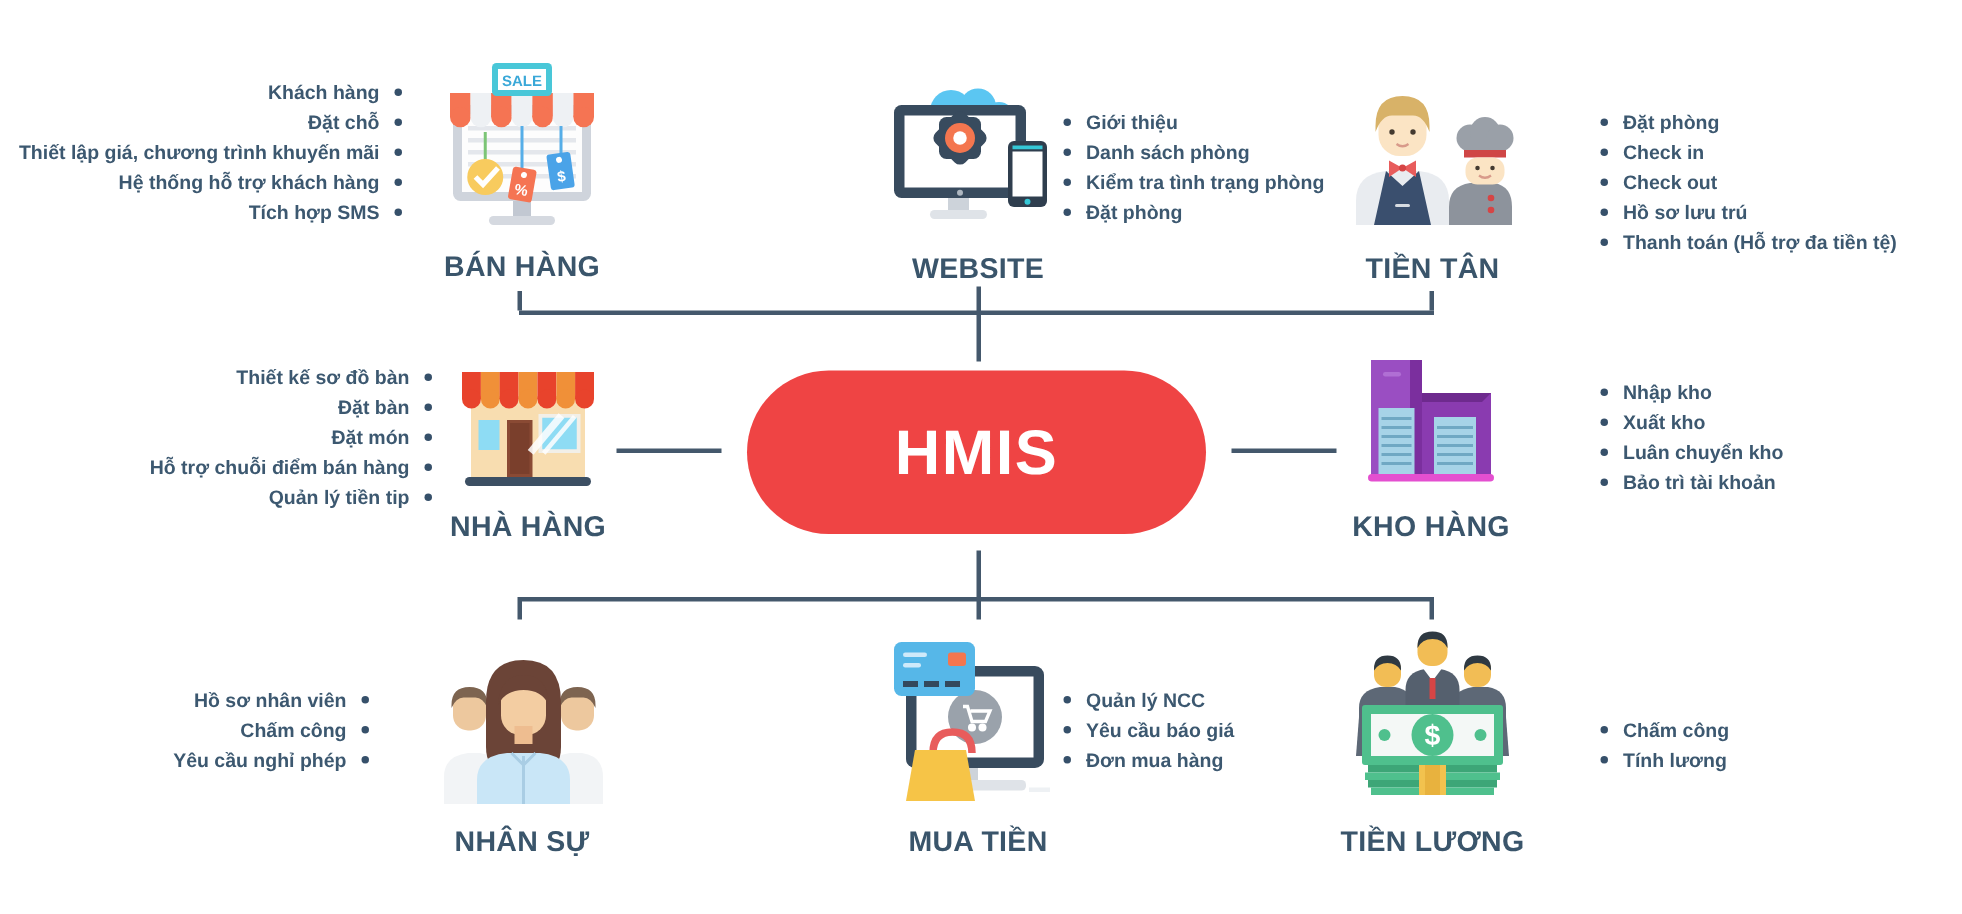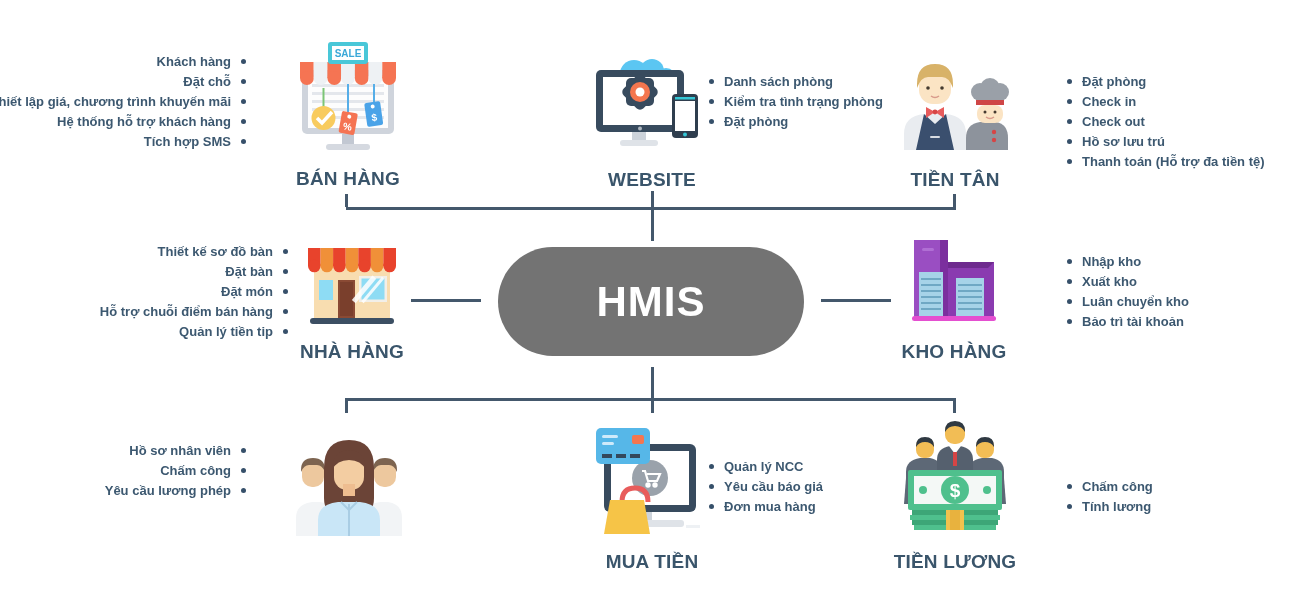--- a/index.html
+++ b/index.html
@@ -1,20 +1,20 @@
 <!DOCTYPE html>
 <html><head>
 <meta charset="utf-8">
 <style>
   html,body{margin:0;padding:0;background:#fff;}
   .canvas{position:relative;width:1308px;height:609px;background:#ffffff;overflow:hidden;
           font-family:"Liberation Sans", sans-serif;}
   .conn{position:absolute;background:#44586c;}
   .hmis{position:absolute;left:498px;top:247px;width:306px;height:109px;border-radius:55px;
-        background:#737373;display:flex;align-items:center;justify-content:center;}
+        background:#ef4444;display:flex;align-items:center;justify-content:center;}
   .hmis span{color:#ffffff;font-size:42px;font-weight:bold;letter-spacing:1px;}
   .mtitle{position:absolute;width:160px;text-align:center;font-size:19px;font-weight:bold;
           color:#3a556b;letter-spacing:0.2px;white-space:nowrap;}
   .iconbox{position:absolute;}
   .blist{position:absolute;list-style:none;margin:0;padding:0;}
   .blist li{display:flex;align-items:center;height:20px;font-size:13px;font-weight:bold;
             color:#3c5870;white-space:nowrap;}
   .blist.right li{justify-content:flex-end;}
   .dot{width:5px;height:5px;border-radius:50%;background:#36506a;flex:none;}
   .blist.left .dot{margin-right:10px;}
@@ -83,21 +83,21 @@
       </g>
       <rect x="77" y="44" width="2" height="20" fill="#56aee8"></rect>
       <g transform="rotate(-8 78 76)">
         <rect x="70" y="62" width="16" height="24" rx="2" fill="#4aa3e8"></rect>
         <circle cx="78" cy="66.5" r="2" fill="#ffffff"></circle>
         <text x="78" y="81" text-anchor="middle" font-size="10" font-weight="bold" fill="#ffffff">$</text>
       </g>
     </svg>
   </div>
   <div class="mtitle" style="left:268px;top:168px;">BÁN HÀNG</div>
-  <ul class="blist right" style="left:0;top:51px;width:246px;">
+  <ul class="blist right" style="left:0;top:51px;width:246px;padding-left:22px;">
       <li>
         <span class="txt">Khách hàng</span>
         <span class="dot"></span>
       </li>
       <li>
         <span class="txt">Đặt chỗ</span>
         <span class="dot"></span>
       </li>
       <li>
         <span class="txt">Thiết lập giá, chương trình khuyến mãi</span>
@@ -133,20 +133,24 @@
       <circle cx="46" cy="36" r="10" fill="#f4764f"></circle>
       <circle cx="46" cy="36" r="4.5" fill="#ffffff"></circle>
       <rect x="78" y="38" width="26" height="44" rx="4" fill="#2f3e4e"></rect>
       <rect x="81" y="45" width="20" height="30" fill="#ffffff"></rect>
       <rect x="81" y="41" width="20" height="2.5" fill="#35c7d6"></rect>
       <circle cx="91" cy="78.5" r="2" fill="#35c7d6"></circle>
     </svg>
   </div>
   <div class="mtitle" style="left:572px;top:169px;">WEBSITE</div>
   <ul class="blist left" style="left:709px;top:71px;">
+      <li>
+        <span class="dot"></span>
+        <span class="txt">Giới thiệu</span>
+      </li>
       <li>
         <span class="dot"></span>
         <span class="txt">Danh sách phòng</span>
       </li>
       <li>
         <span class="dot"></span>
         <span class="txt">Kiểm tra tình trạng phòng</span>
       </li>
       <li>
         <span class="dot"></span>
@@ -326,31 +330,32 @@
       </g>
       <path d="M28 44 q0 -28 25 -28 q25 0 25 28 v30 q0 14 -10 14 h-30 q-10 0 -10 -14 z" fill="#6b4437"></path>
       <rect x="38" y="30" width="30" height="36" rx="13" fill="#f3cda2"></rect>
       <path d="M36 44 q2 -18 17 -18 q15 0 17 18 v2 q-5 -10 -17 -10 q-12 0 -17 10 z" fill="#6b4437"></path>
       <rect x="47" y="60" width="12" height="12" fill="#eebd90"></rect>
       <path d="M22 112 v-16 q0 -16 20 -18 h22 q20 2 20 18 v16 z" fill="#c9e6f7"></path>
       <path d="M53 80 v32" stroke="#a9cde4" stroke-width="2"></path>
       <path d="M45 78 l8 8 l8 -8" stroke="#a9cde4" stroke-width="2" fill="none"></path>
     </svg>
   </div>
-  <ul class="blist right" style="left:0;top:440px;width:246px;">
+  <div class="mtitle" style="left:268px;top:551px;">NHÂN SỰ</div>
+  <ul class="blist right" style="left:0;top:456px;width:246px;">
       <li>
         <span class="txt">Hồ sơ nhân viên</span>
         <span class="dot"></span>
       </li>
       <li>
         <span class="txt">Chấm công</span>
         <span class="dot"></span>
       </li>
       <li>
-        <span class="txt">Yêu cầu lương phép</span>
+        <span class="txt">Yêu cầu nghỉ phép</span>
         <span class="dot"></span>
       </li>
     </ul>
 
   <div class="iconbox" style="left:594px;top:422px;">
     <svg width="114" height="114" viewBox="0 0 114 114">
       <rect x="44" y="88" width="14" height="10" fill="#cdd3da"></rect>
       <rect x="34" y="98" width="56" height="7" rx="3" fill="#dfe3e8"></rect>
       <rect x="92" y="103" width="14" height="3" fill="#eef1f4"></rect>
       <rect x="10" y="22" width="92" height="68" rx="6" fill="#384b5e"></rect>

